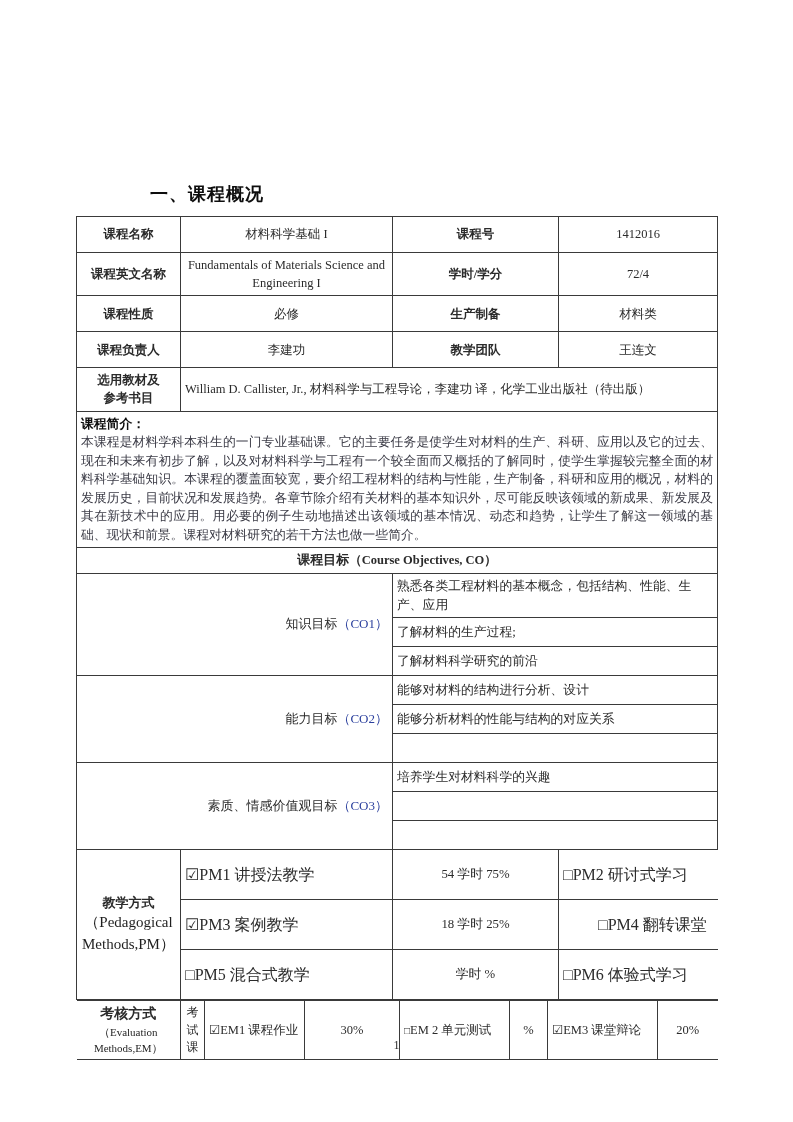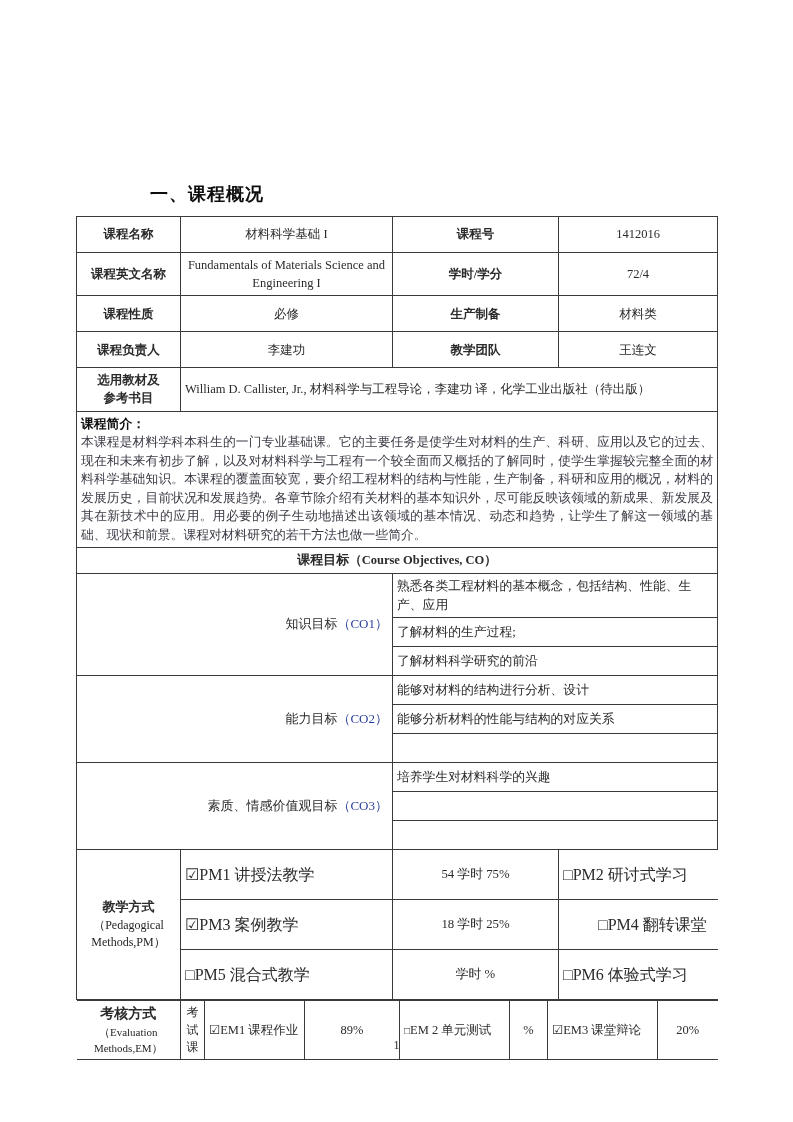--- a/index.html
+++ b/index.html
@@ -131,21 +131,21 @@
     text-align: center;
     color: #0d0d0d;
     line-height: 1.5;
   }
   .pm-label .cn {
     font-weight: bold;
     font-size: 13px;
     display: block;
   }
   .pm-label .en {
-    font-size: 12px;
+    font-size: 15px;
     display: block;
     color: #1f1f1f;
   }
   .pm-name {
     text-align: left;
     padding-left: 10px;
     color: #2b2b2b;
     font-size: 16px;
   }
   .pm-val {
@@ -347,21 +347,21 @@
                 <span class="cn">考核方式</span>
                 <span class="en">（Evaluation</span>
                 <span class="en">Methods,EM）</span>
               </td>
               <td class="em-vert" style="border:1px solid #3a3a3a;">
                 <span>考</span><br>
                 <span>试</span><br>
                 <span>课</span>
               </td>
               <td class="em-name nowrap" style="border:1px solid #3a3a3a;"><span>☑</span><span>EM1  课程作业</span></td>
-              <td class="em-pct" style="border:1px solid #3a3a3a;">89%</td>
+              <td class="em-pct" style="border:1px solid #3a3a3a;">30%</td>
               <td class="em-name nowrap" style="border:1px solid #3a3a3a;"><span style="font-size:10px;">□</span><span>EM 2  单元测试</span></td>
               <td class="em-pct" style="border:1px solid #3a3a3a;">%</td>
               <td class="em-name nowrap" style="border:1px solid #3a3a3a;"><span>☑</span><span>EM3  课堂辩论</span></td>
               <td class="em-pct" style="border:1px solid #3a3a3a;border-right:none;">20%</td>
             </tr>
           </tbody>
             </table>
         </td>
       </tr>
 

